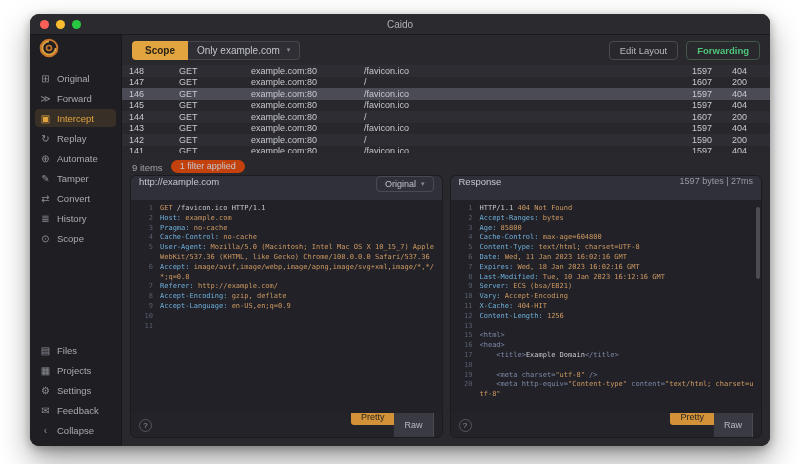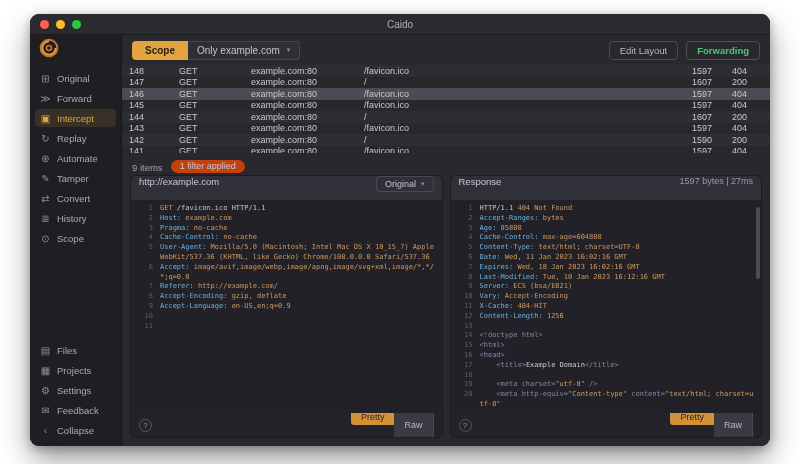--- a/index.html
+++ b/index.html
@@ -405,24 +405,20 @@
               </div>
               <div class="cl">
                 <span class="ln">12</span>
                 <span class="lc"><span class="c-k">Content-Length:</span><span class="c-v"> 1256</span></span>
               </div>
               <div class="cl">
                 <span class="ln">13</span>
                 <span class="lc">&nbsp;</span>
               </div>
               <div class="cl">
-                <span class="ln">14</span>
-                <span class="lc"><span class="c-t">&lt;!doctype html&gt;</span></span>
-              </div>
-              <div class="cl">
                 <span class="ln">15</span>
                 <span class="lc"><span class="c-t">&lt;html&gt;</span></span>
               </div>
               <div class="cl">
                 <span class="ln">16</span>
                 <span class="lc"><span class="c-t">&lt;head&gt;</span></span>
               </div>
               <div class="cl">
                 <span class="ln">17</span>
                 <span class="lc"><span class="c-t">    &lt;title&gt;</span><span class="c-d">Example Domain</span><span class="c-t">&lt;/title&gt;</span></span>

